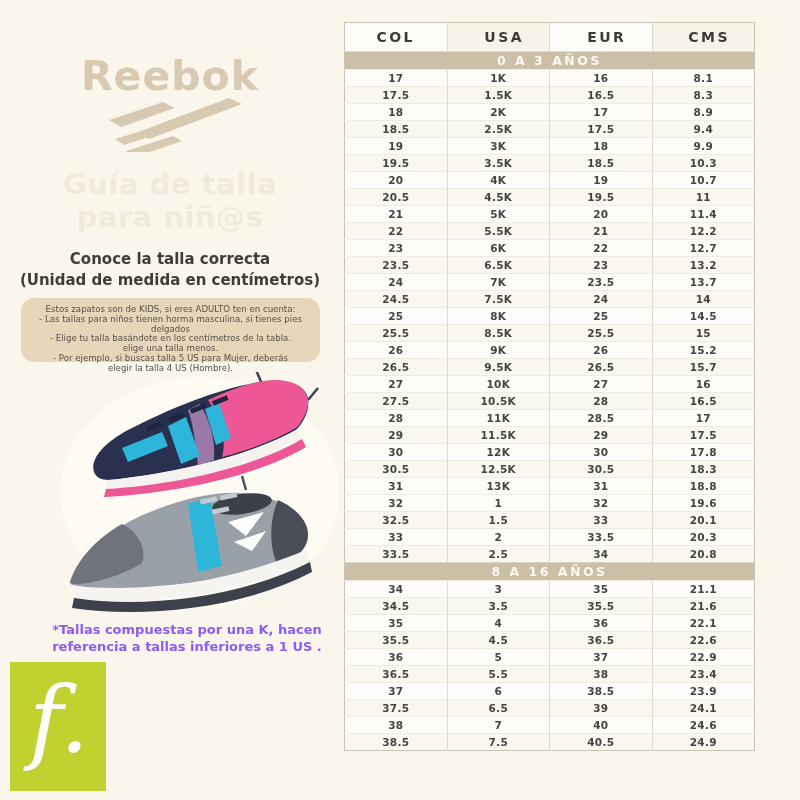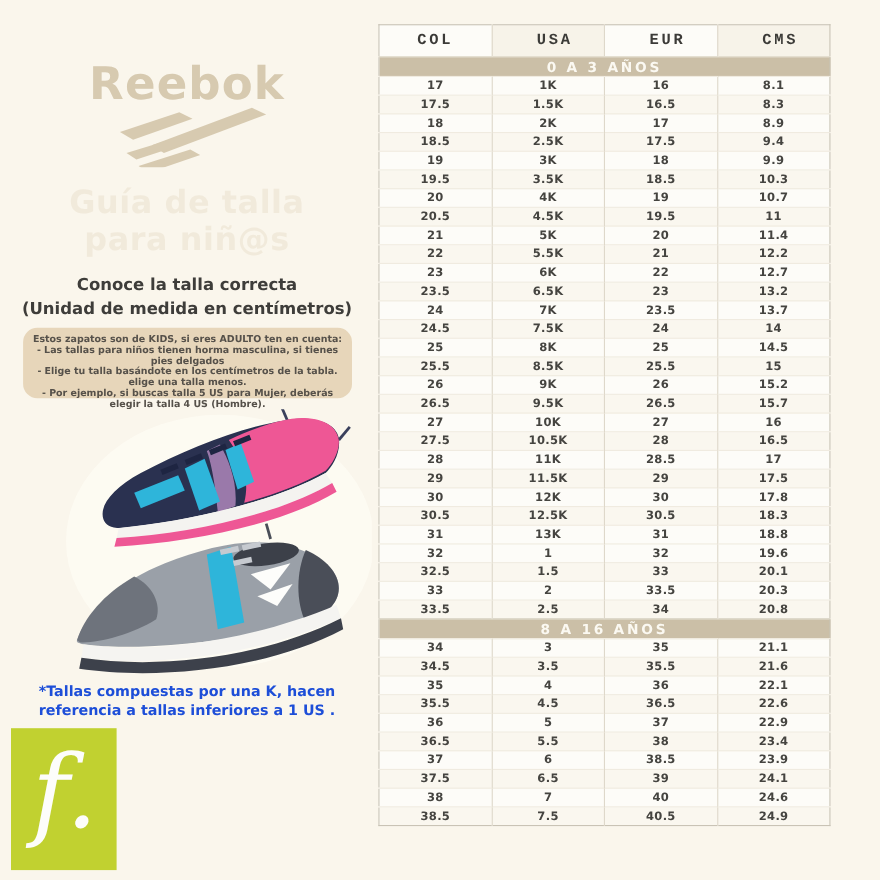--- a/index.html
+++ b/index.html
@@ -13,39 +13,39 @@
   #reebok-logo { position:absolute; left:75px; top:50px; width:190px; height:102px; }
 
   #size-title { position:absolute; left:0; top:168px; width:340px; text-align:center;
     font-size:29px; font-weight:bold; line-height:33px; color:#f1eadb; letter-spacing:.5px; }
 
   #intro-heading { position:absolute; left:0; top:249px; width:340px; text-align:center;
     font-size:15px; font-weight:bold; line-height:21px; color:#3e3d3a; }
 
   #info-box { position:absolute; left:21px; top:298px; width:299px; height:64px;
     background:#e7d6ba; border-radius:13px; padding:7px 2px 0 2px; text-align:center;
-    font-size:8.6px; font-weight:bold; line-height:9.8px; color:#56514a; }
+    font-size:8.6px; font-weight:normal; line-height:9.8px; color:#56514a; }
 
   #shoes-art { position:absolute; left:50px; top:372px; width:288px; height:248px; }
 
-  #k-note { position:absolute; left:0; top:621px; width:340px; text-align:center;
-    font-size:13px; font-weight:bold; line-height:17px; color:#1d4ed8; }
+  #k-note { position:absolute; left:17px; top:621px; width:340px; text-align:center;
+    font-size:13px; font-weight:bold; line-height:17px; color:#8b5cf6; }
 
   #falabella-logo { position:absolute; left:10px; top:662px; width:96px; height:129px;
     background:#c1d130; display:flex; align-items:center; justify-content:center; }
   #falabella-logo .f-glyph { font-family:"DejaVu Serif", serif; font-style:italic;
     color:#fdfdfa; font-size:92px; line-height:92px; margin-top:-12px; margin-left:2px; }
 
   
   #table-wrap { position:absolute; left:344px; top:22px; width:411px; }
   table.size { border-collapse:collapse; table-layout:fixed; width:411px;
     background:#fdfcf8; border:1px solid #c9c3b5; }
   table.size th { height:29px; font-size:14px; font-weight:bold; letter-spacing:2.5px;
     color:#3c3b38; text-align:center; vertical-align:middle; background:#fdfcf8;
-    border-bottom:1px solid #e2dccd;font-family:Liberation Mono, monospace; }
+    border-bottom:1px solid #e2dccd; }
   table.size th:nth-child(even) { background:#f7f3e9; }
   table.size th + th { border-left:1px solid #ded8ca;padding-left:12px; }
   table.size td { height:16px; line-height:16px; font-size:10.5px; font-weight:bold;
     letter-spacing:.3px; color:#454440; text-align:center; vertical-align:middle;
     border-top:1px solid #f0ebe0; }
   table.size td + td { border-left:1px solid #ded8ca; }
   table.size tr.alt td { background:#faf7ef; }
   table.size td.section { height:17px; line-height:17px; background:#cbbfa7; color:#fbf9f2;
     font-size:12.5px; letter-spacing:2.5px; border-top:1px solid #d8d2c3; border-left:none; }
 </style>

